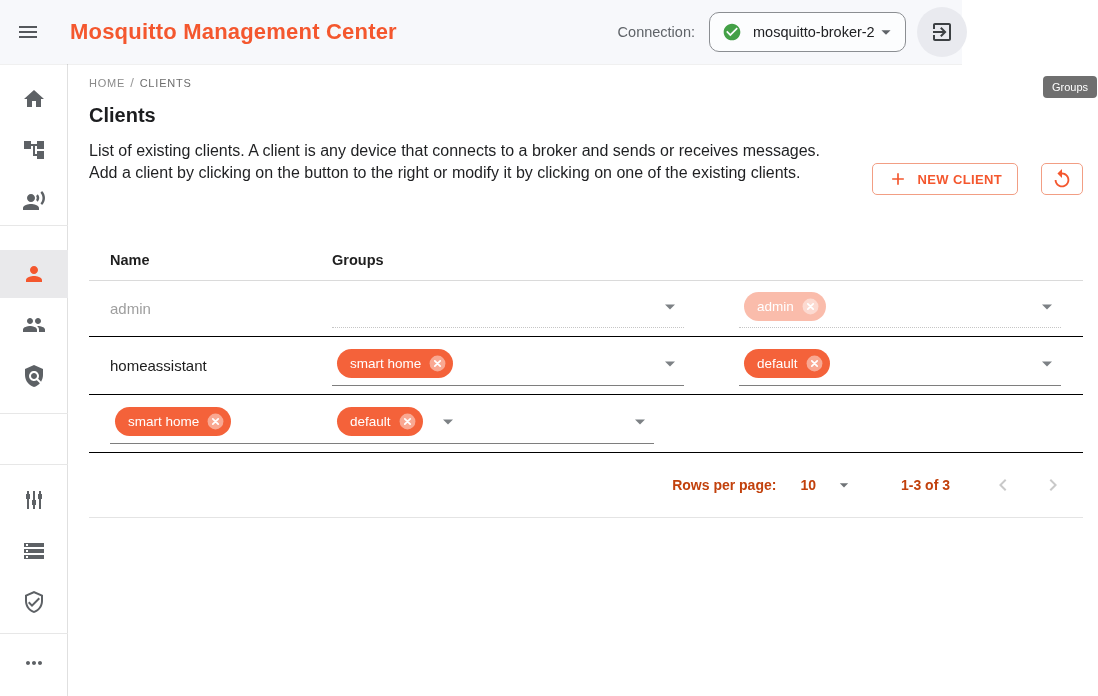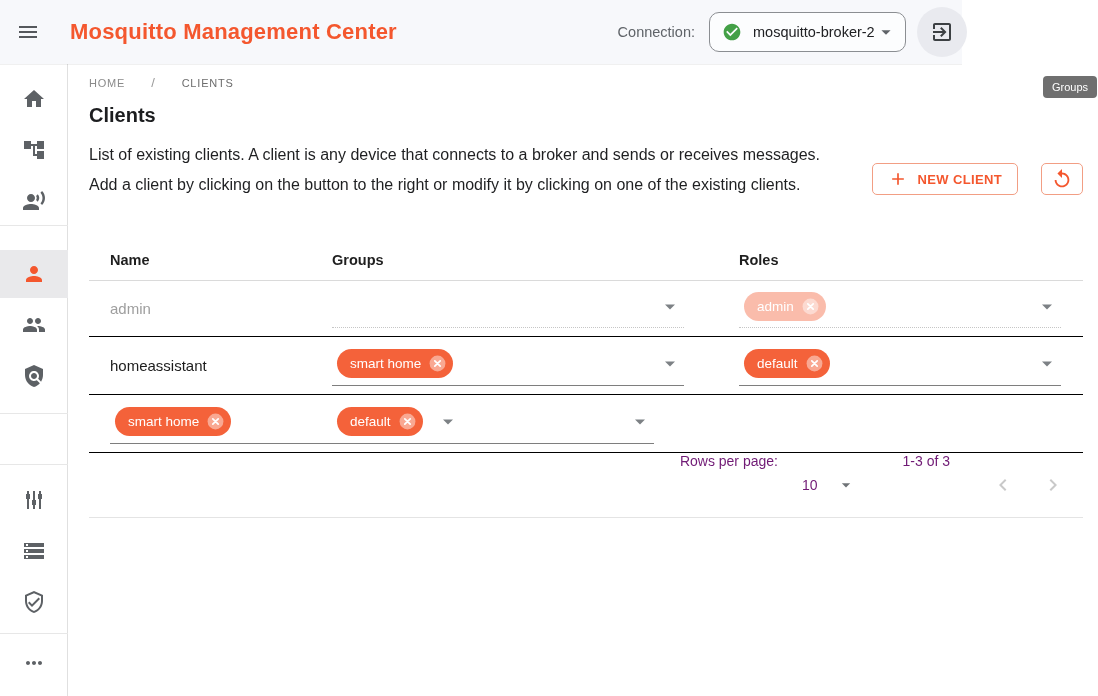--- a/index.html
+++ b/index.html
@@ -32,26 +32,26 @@
   .sidebar { position:absolute; top:64px; left:0; width:68px; height:632px; background:#fff;
              border-right:1px solid #e0e0e0; z-index:4; }
   .s-item { position:absolute; left:0; width:68px; height:48px; display:flex; align-items:center;
             justify-content:center; color:#5d6165; cursor:pointer; }
   .s-item.selected { background:#e9e9eb; color:#f4572e; }
   .s-div { position:absolute; left:0; width:68px; border-top:1px solid #e7e7e7; }
 
   
   .main { position:absolute; top:64px; left:69px; width:1029px; height:632px; background:#fff; }
   .breadcrumb { position:absolute; top:11px; left:20px; font-size:11px; letter-spacing:0.8px; color:#8a8a8a;
-                display:flex; align-items:center; gap:26px; }
+                display:flex; align-items:center; gap:5px; }
   .breadcrumb .crumb-link { cursor:pointer; }
   .breadcrumb .crumb-sep { color:#9a9a9a; font-size:13px; }
   .breadcrumb .crumb-current { color:#6d6d6d; }
   .page-title { position:absolute; top:40px; left:20px; font-size:20px; font-weight:700; color:#1c1d1f; }
-  .page-desc { position:absolute; top:76px; left:20px; width:737px; font-size:16px; line-height:30px; color:#1f2022; }
+  .page-desc { position:absolute; top:76px; left:20px; width:737px; font-size:16px; line-height:22px; color:#1f2022; }
   .actions { position:absolute; top:99px; right:15px; display:flex; gap:23px; align-items:center; }
   .btn-outline { height:32px; background:#fff; border:1px solid #f29e84; border-radius:5px; color:#f4572e;
                  display:inline-flex; align-items:center; justify-content:center; cursor:pointer; }
   .btn-new { padding:4px 15px; gap:10px; font-size:13px; font-weight:700; letter-spacing:0.35px; }
   .btn-refresh { width:42px; }
 
   
   .table { position:absolute; top:176px; left:20px; right:15px; }
   .tgrid { display:grid; grid-template-columns:222px 407px 1fr; padding-left:21px; align-items:center; }
   .thead { height:41px; border-bottom:1px solid #dadada; font-size:14.5px; font-weight:700; color:#1f1f1f; }
@@ -64,22 +64,22 @@
   .mselect::after { content:""; position:absolute; left:0; right:0; bottom:8px; border-bottom:1px solid #7e7e7e; }
   .mselect.dotted::after { border-bottom:1px dotted #c6c6c6; }
   .sel-caret { position:absolute; right:2px; top:50%; transform:translateY(-60%); color:#7d8185; }
   .chip { display:inline-flex; align-items:center; height:29px; border-radius:15px; background:#f4623a;
           color:#fff; font-size:13.5px; padding:0 6px 0 13px; gap:7px; margin-left:5px; margin-bottom:4px;
           cursor:pointer; white-space:nowrap; }
   .chip.faded { opacity:0.42; }
   .chip .chip-x { display:flex; cursor:pointer; }
 
   
-  .pagination { height:65px; border-bottom:1px solid #e4e4e4; display:flex; 
-                justify-content:flex-end; color:#701a75; font-size:14px; padding-right:13px; }
+  .pagination { height:65px; border-bottom:1px solid #e4e4e4; display:flex; align-items:center;
+                justify-content:flex-end; color:#c2410c; font-size:14px; padding-right:13px;font-weight:bold; }
   .rpp-label { margin-right:24px; }
   .rpp-select { display:flex; align-items:center; gap:18px; cursor:pointer; }
   .rpp-caret { color:#6f7377; }
   .range { margin-left:47px; }
   .page-nav { display:flex; align-items:center; margin-left:36px; gap:16px; }
   .nav-btn { width:34px; height:34px; border:none; background:transparent; color:#c9c9c9;
              display:flex; align-items:center; justify-content:center; }
   svg { display:block; }
 </style>
 </head>
@@ -236,21 +236,20 @@
             </svg>
         </span>
       </button>
     </div>
 
     <div class="table">
 
       <div class="tgrid thead">
         <div>Name</div>
         <div>Groups</div>
-        <div>Roles</div>
       </div>
 
       <div class="tgrid trow r1">
         <div class="cell-name muted">admin</div>
         <div class="mselect groups dotted">
           <span class="sel-caret">
             <svg width="24" height="24" viewBox="0 0 24 24" fill="currentColor">
                 <path d="M7 10l5 5 5-5z"></path>
               </svg>
           </span>

